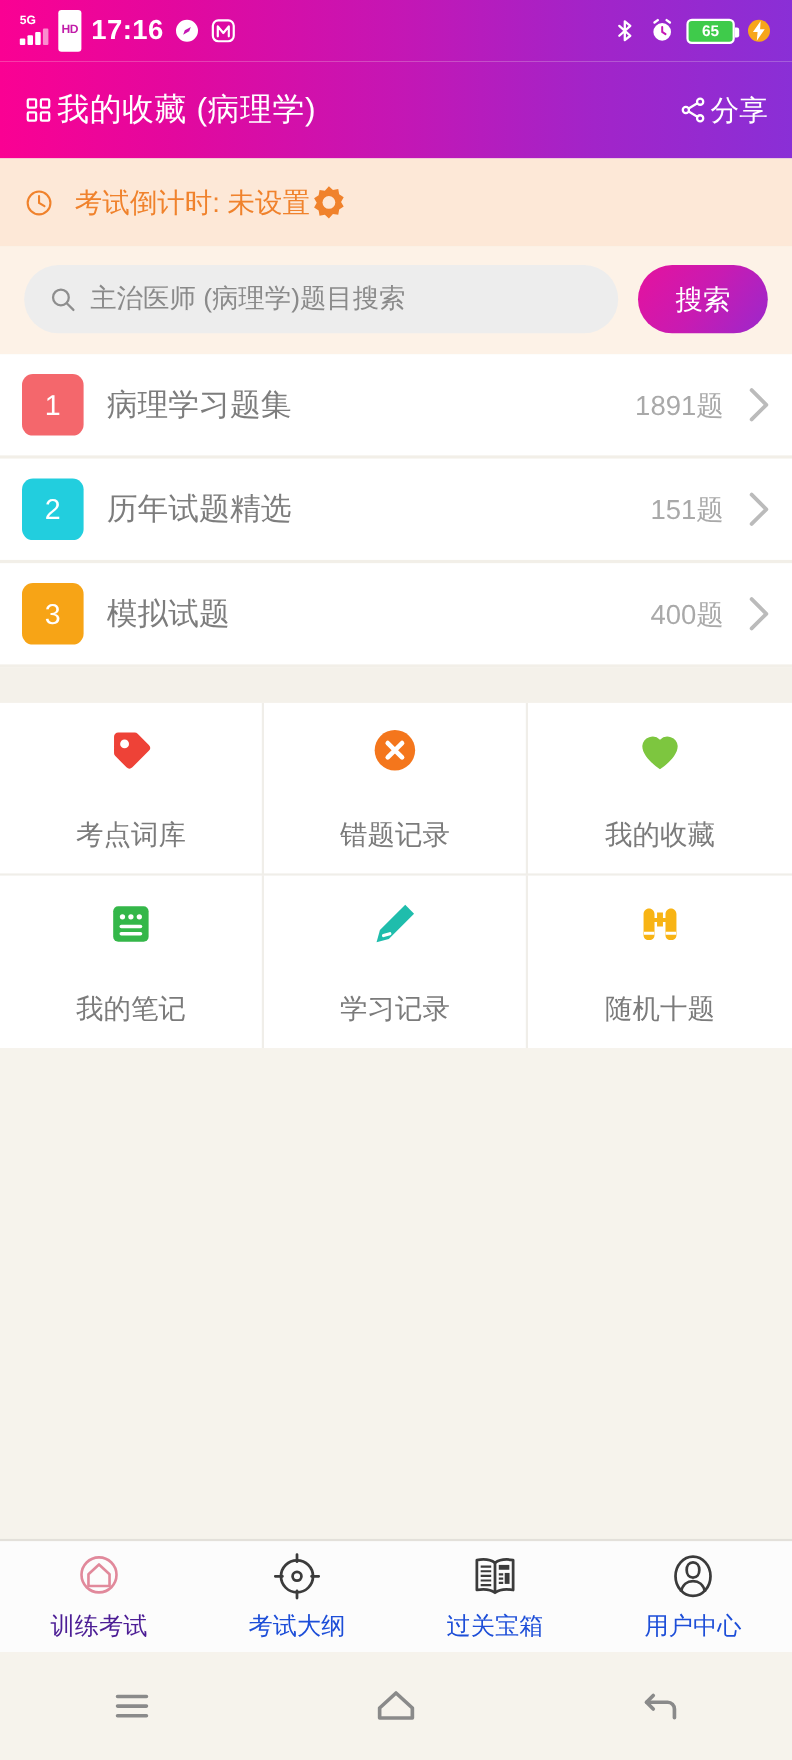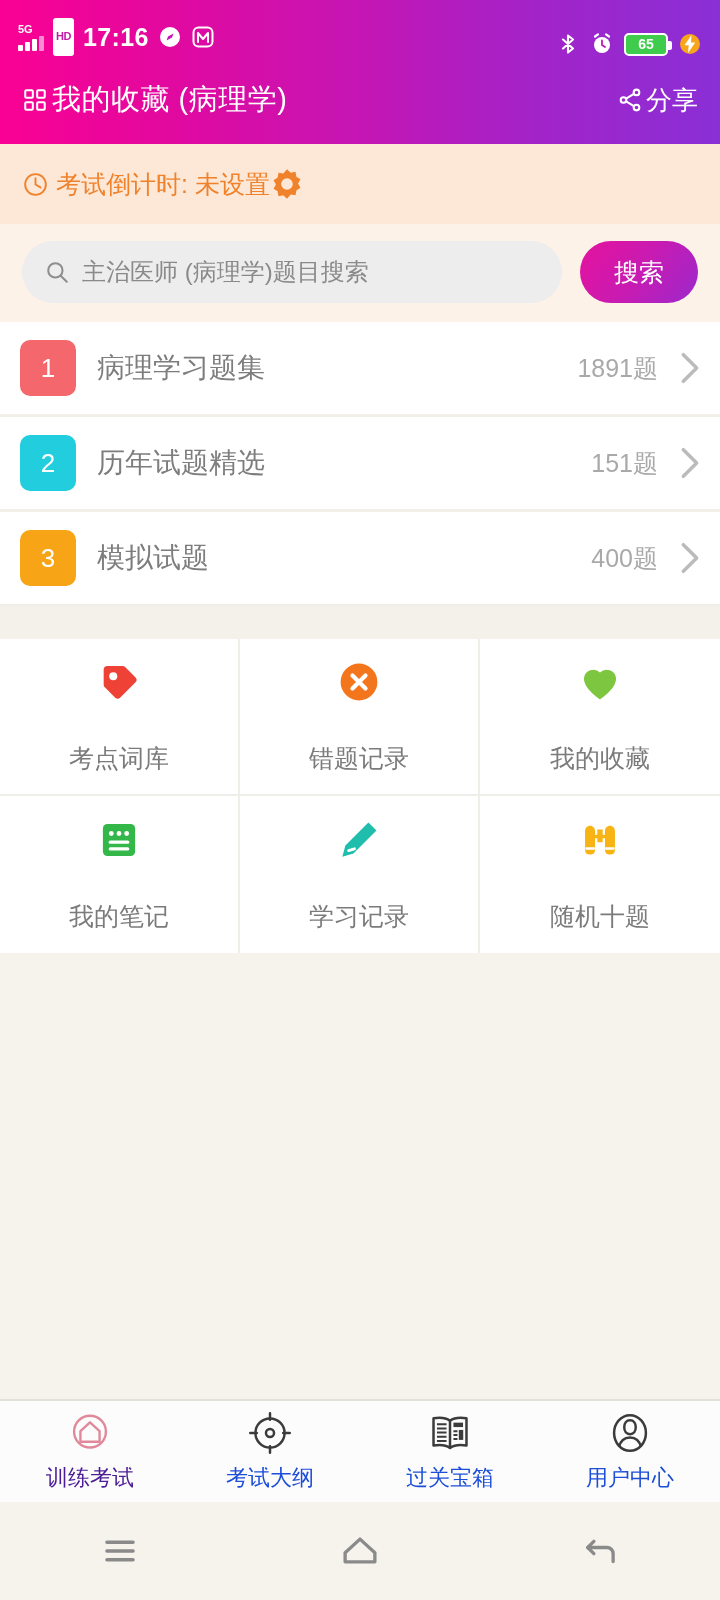--- a/index.html
+++ b/index.html
@@ -8,21 +8,21 @@
     font-family:"Liberation Sans","DejaVu Sans",sans-serif;
     background:#F6F3EC;
     overflow:hidden;
   }
   .phone { width:720px; height:1600px; position:relative; display:flex; flex-direction:column; }
 
   
   .statusbar{
     height:56px; flex:0 0 56px;
     background:linear-gradient(90deg,#FA0193 0%,#E3089E 22%,#C516B4 50%,#A224C9 75%,#8A2FD6 100%);
-    display:flex; align-items:flex-end; padding:0 18px; color:#fff;
+    display:flex; align-items:center; padding:0 18px; color:#fff;
   }
   .sb-left{ display:flex; align-items:center; gap:9px; }
   .sb-right{ margin-left:auto; display:flex; align-items:center; gap:10px; }
   .sig{ display:flex; align-items:flex-end; gap:2px; }
   .sig i{ display:block; width:5px; background:#fff; border-radius:1px; }
   .sig i:nth-child(1){height:6px;}
   .sig i:nth-child(2){height:9px;}
   .sig i:nth-child(3){height:12px;}
   .sig i:nth-child(4){height:15px;opacity:.55;}
   .netlabel{ font-size:11px; font-weight:bold; line-height:1; margin-bottom:1px;}
@@ -56,21 +56,21 @@
   .appbar-title{ font-size:29px; letter-spacing:.5px; }
   .share-wrap{ margin-left:auto; display:flex; align-items:center; gap:3px; }
   .share-icon{ width:26px;height:26px;display:block; }
   .share-label{ font-size:26px; }
 
   
   .countdown{
     height:80px; flex:0 0 80px; background:#FDE8D7;
     display:flex; align-items:center; padding:0 22px;
   }
-  .cd-left{ display:flex; align-items:center; gap:7px; }
+  .cd-left{ display:flex; align-items:center; gap:19px; }
   .clock-icon{ width:27px;height:27px;display:block; }
   .cd-text{ font-size:25px; color:#F0822C; }
   .gear-icon{ margin-left:auto; width:34px;height:34px;display:block; cursor:pointer;}
 
   
   .searchwrap{
     background:#FDF2E7; padding:17px 22px 19px 22px;
     display:flex; align-items:center; gap:18px;
     flex:0 0 auto;
   }

